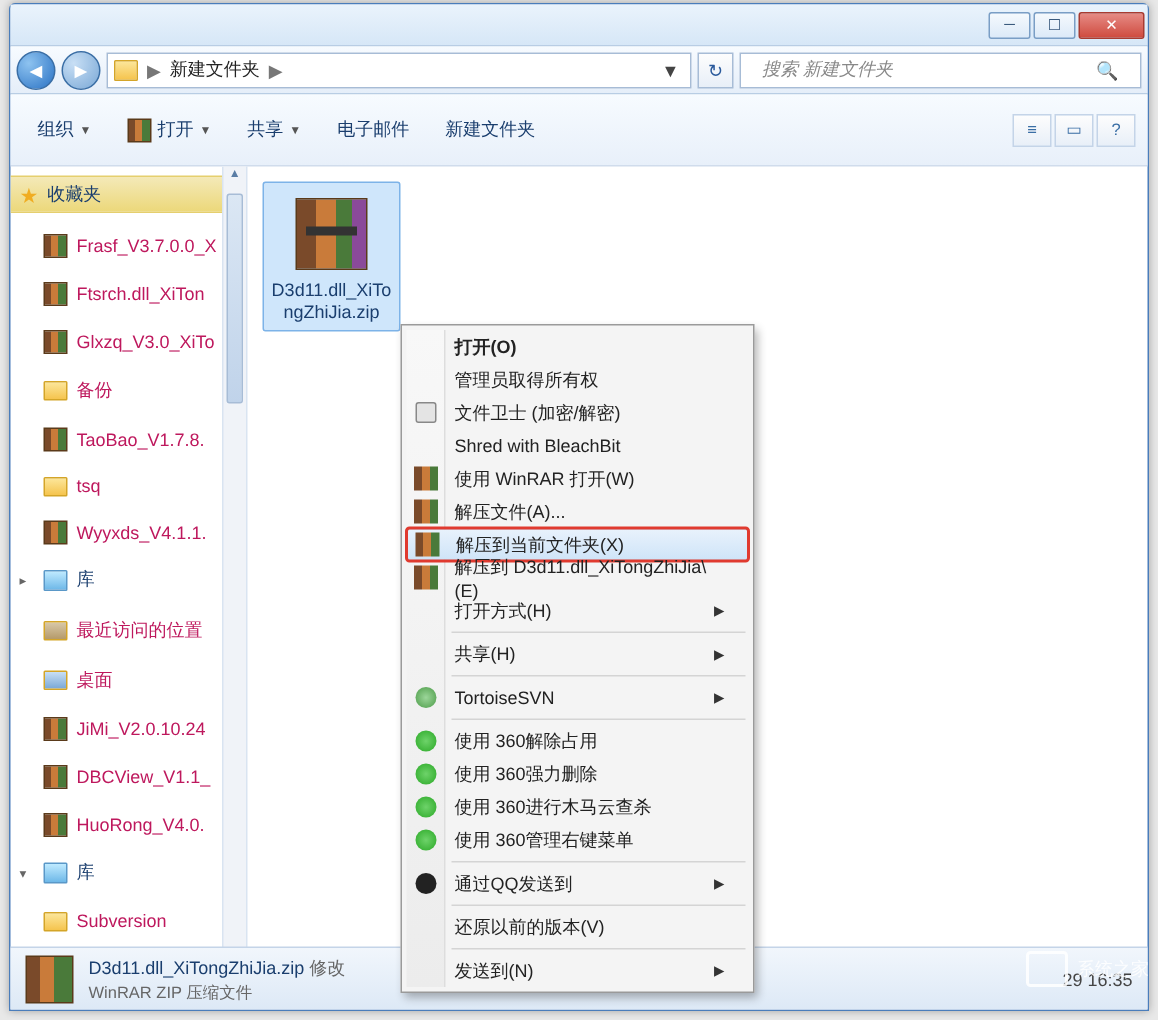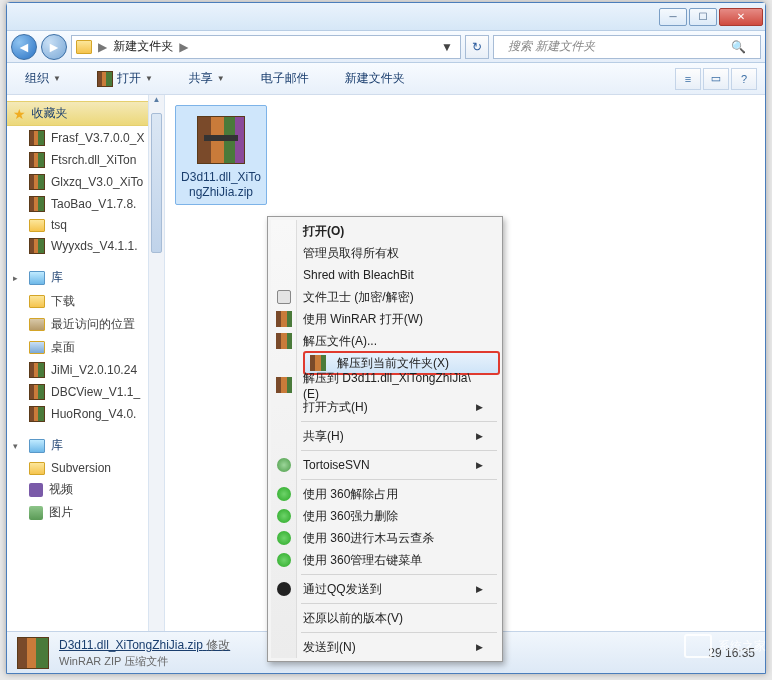--- a/index.html
+++ b/index.html
@@ -16,67 +16,67 @@
 .navbtn.fwd { background: radial-gradient(circle at 30% 30%, #c8dff5, #7aa8d6); }
 .addrbar { flex: 1; display: flex; align-items: center; background: #fff; border: 1px solid #a7bcd6; height: 24px; padding: 0 4px; }
 .folder-icon { width: 16px; height: 14px; background: linear-gradient(#fce69a,#f5c44e); border: 1px solid #d4a528; border-radius: 1px; margin-right: 4px; }
 .crumb { padding: 0 4px; color: #222; }
 .crumb-sep { color: #777; padding: 0 2px; }
 .drop-btn { width: 18px; text-align: center; color: #444; }
 .refresh-btn { width: 24px; height: 24px; border: 1px solid #a7bcd6; background: linear-gradient(#fdfdfd,#e8eff8); display: flex; align-items: center; justify-content: center; color: #2a5a9c; }
 .searchbox { width: 268px; height: 24px; border: 1px solid #a7bcd6; background: #fff; display: flex; align-items: center; padding: 0 14px; color: #888; font-style: italic; }
 .searchbox .mag { margin-left: auto; color: #5a7da5; font-style: normal; }
 
-.toolbar { height: 32px; background: linear-gradient(#f7fbff,#e8f0fa); display: flex; align-items: center; padding: 0 8px; border-bottom: 1px solid #d0dcec; gap: 16px; }
+.toolbar { height: 48px; background: linear-gradient(#f7fbff,#e8f0fa); display: flex; align-items: center; padding: 0 8px; border-bottom: 1px solid #d0dcec; gap: 4px; }
 .tbitem { padding: 4px 10px; color: #1a3e6e; display: flex; align-items: center; gap: 4px; }
 .tbitem .dd { font-size: 8px; color: #555; }
 .tb-right { margin-left: auto; display: flex; gap: 2px; }
 .tb-iconbtn { width: 26px; height: 22px; border: 1px solid #c4d4e8; background: linear-gradient(#fdfdfd,#e8eff8); display: flex; align-items: center; justify-content: center; color: #3a6ea5; font-size: 11px; }
 
 .body { display: flex; height: 550px; }
 .sidebar { width: 158px; border-right: 1px solid #d9e4f1; padding: 6px 0; overflow: hidden; position: relative; }
 .scrollbar { position: absolute; right: 0; top: 0; bottom: 0; width: 16px; background: #f0f3f8; border-left: 1px solid #d9e4f1; }
 .scrollbar .thumb { position: absolute; left: 2px; right: 2px; top: 18px; height: 140px; background: linear-gradient(#dbe7f4,#c0d3ea); border: 1px solid #a7bcd6; border-radius: 2px; }
 .scrollbar .arrow-up, .scrollbar .arrow-down { position: absolute; left: 0; right: 0; height: 16px; text-align: center; font-size: 8px; color: #5a7da5; }
 .scrollbar .arrow-down { bottom: 0; }
 
 .side-group { margin-bottom: 10px; }
 .side-hdr { display: flex; align-items: center; padding: 3px 6px; gap: 6px; color: #1a3e6e; font-weight: 500; }
 .side-hdr.fav { background: linear-gradient(#f4e9b8,#ecd87a); border-top: 1px solid #e5cf6e; border-bottom: 1px solid #e5cf6e; }
 .star { color: #f0ad22; font-size: 14px; }
 .tri { font-size: 9px; color: #666; width: 10px; }
-.side-item { display: flex; align-items: center; padding: 4px 6px 2px 22px; gap: 6px; color: #404040; white-space: nowrap; overflow: hidden; }
+.side-item { display: flex; align-items: center; padding: 14px 6px 2px 22px; gap: 6px; color: #be185d; white-space: nowrap; overflow: hidden; }
 .rar-icon { width: 16px; height: 16px; background: linear-gradient(90deg,#7a4a2a 0 30%,#c97b3a 30% 60%,#4a7a3a 60% 100%); border: 1px solid #5a3a1a; }
 .fld { width: 16px; height: 13px; background: linear-gradient(#fce69a,#f5c44e); border: 1px solid #d4a528; border-radius: 1px; }
 .lib { width: 16px; height: 14px; background: linear-gradient(#bfeaff,#6eb8e8); border: 1px solid #5a98c8; border-radius: 1px; }
 .od { width: 14px; height: 14px; background: radial-gradient(circle,#4a9eea,#2a6ec4); border-radius: 50%; }
 .vid { width: 14px; height: 14px; background: #7a5aa8; border-radius: 2px; }
 .pic { width: 14px; height: 14px; background: linear-gradient(#8ec58a,#5a9a56); border-radius: 2px; }
 
 .content { flex: 1; padding: 10px; position: relative; }
 .file-item { width: 92px; text-align: center; }
 .file-item.sel { background: #cfe6fb; border: 1px solid #7db3e8; border-radius: 2px; padding: 4px; }
 .big-rar { width: 48px; height: 48px; margin: 6px auto; background: linear-gradient(90deg,#7a4a2a 0 28%,#c97b3a 28% 56%,#4a7a3a 56% 80%,#8a4a9a 80% 100%); border: 1px solid #5a3a1a; position: relative; }
 .big-rar::after { content:""; position:absolute; left:6px; right:6px; top:18px; height:6px; background:#333; }
 .file-name { font-size: 12px; color: #1a3e6e; word-break: break-all; line-height: 1.25; }
 
 .statusbar { position: absolute; left: 0; right: 0; bottom: 0; height: 42px; background: linear-gradient(#f1f6fc,#dde9f6); border-top: 1px solid #c4d4e8; display: flex; align-items: center; padding: 0 10px; gap: 10px; }
 .status-rar { width: 32px; height: 32px; background: linear-gradient(90deg,#7a4a2a 0 30%,#c97b3a 30% 60%,#4a7a3a 60% 100%); border: 1px solid #5a3a1a; }
-.status-text { color: #1a3e6e; text-decoration: underline; }
+.status-text { color: #1a3e6e; }
 .status-sub { color: #666; font-size: 11px; }
 .status-date { color: #444; margin-left: auto; }
 
 .ctxmenu { position: absolute; left: 267px; top: 216px; width: 236px; background: #f4f4f4; border: 1px solid #9a9a9a; box-shadow: 2px 3px 6px rgba(0,0,0,.3); padding: 3px; }
 .ctxmenu .gutter { position: absolute; left: 3px; top: 3px; bottom: 3px; width: 26px; background: linear-gradient(#f8f8f8,#ececec); border-right: 1px solid #ddd; }
 .mi { position: relative; display: flex; align-items: center; height: 22px; padding-left: 32px; padding-right: 16px; color: #222; z-index: 1; }
 .mi:hover, .mi.hov { background: linear-gradient(#e8f2fc,#cfe4f8); border: 1px solid #aed0f0; border-radius: 2px; height: 22px; }
 .mi .ic { position: absolute; left: 5px; width: 16px; height: 16px; display: flex; align-items: center; justify-content: center; }
 .mi .arr { margin-left: auto; font-size: 9px; color: #333; }
 .sep { height: 1px; margin: 3px 2px 3px 30px; background: #d4d4d4; position: relative; z-index: 1; }
-.mi.highlight-box { outline: 2px solid #e03a2f; outline-offset: -1px; margin-left: 33px; }
+.mi.highlight-box { outline: 2px solid #e03a2f; outline-offset: -1px; }
 .ctx-rar { width: 16px; height: 16px; background: linear-gradient(90deg,#7a4a2a 0 33%,#c97b3a 33% 66%,#4a7a3a 66% 100%); }
 .ic360 { width: 14px; height: 14px; border-radius: 50%; background: radial-gradient(circle,#6ed36a,#2aa826); }
 .icqq { width: 14px; height: 14px; border-radius: 50%; background: #222; position: relative; }
 .ictort { width: 14px; height: 14px; border-radius: 50%; background: radial-gradient(circle,#9cd69a,#4a9a46); }
 .iclock { width: 14px; height: 14px; background: #e4e4e4; border: 1px solid #888; border-radius: 2px; }
 
 .watermark { position: absolute; right: 6px; bottom: 22px; color: rgba(255,255,255,.85); display: flex; align-items: center; gap: 6px; font-size: 16px; }
 .watermark .logo { width: 28px; height: 24px; border: 2px solid rgba(255,255,255,.85); border-radius: 3px; }
 </style>
 </head>
@@ -143,43 +143,43 @@
           </div>
         <div class="side-item">
             <span class="rar-icon"></span>
             <span>Ftsrch.dll_XiTon</span>
           </div>
         <div class="side-item">
             <span class="rar-icon"></span>
             <span>Glxzq_V3.0_XiTo</span>
           </div>
         <div class="side-item">
+            <span class="fld"></span>
+            <span>备份</span>
+          </div>
+        <div class="side-item">
             <span class="rar-icon"></span>
             <span>TaoBao_V1.7.8.</span>
           </div>
         <div class="side-item">
             <span class="fld"></span>
             <span>tsq</span>
           </div>
         <div class="side-item">
             <span class="rar-icon"></span>
             <span>Wyyxds_V4.1.1.</span>
           </div>
       </div>
       <div class="side-group">
         <div class="side-hdr">
             <span class="tri">▸</span>
             <span class="lib"></span>
             <span>库</span>
           </div>
         <div class="side-item">
-            <span class="fld"></span>
-            <span>下载</span>
-          </div>
-        <div class="side-item">
             <span class="fld" style="background:linear-gradient(#d8c8a8,#b59a6a)"></span>
             <span>最近访问的位置</span>
           </div>
         <div class="side-item">
             <span class="fld" style="background:linear-gradient(#c8dff5,#7aa8d6)"></span>
             <span>桌面</span>
           </div>
         <div class="side-item">
             <span class="rar-icon"></span>
             <span>JiMi_V2.0.10.24</span>
@@ -240,27 +240,27 @@
 
 <div class="ctxmenu">
   <div class="gutter"></div>
   <div class="mi">
       <span style="font-weight:bold">打开(O)</span>
     </div>
   <div class="mi">
       <span>管理员取得所有权</span>
     </div>
   <div class="mi">
+      <span class="ic">
+        <span class="iclock"></span>
+      </span>
+      <span>文件卫士 (加密/解密)</span>
+    </div>
+  <div class="mi">
       <span>Shred with BleachBit</span>
-    </div>
-  <div class="mi">
-      <span class="ic">
-        <span class="iclock"></span>
-      </span>
-      <span>文件卫士 (加密/解密)</span>
     </div>
   <div class="mi">
       <span class="ic">
         <span class="ctx-rar"></span>
       </span>
       <span>使用 WinRAR 打开(W)</span>
     </div>
   <div class="mi">
       <span class="ic">
         <span class="ctx-rar"></span>

